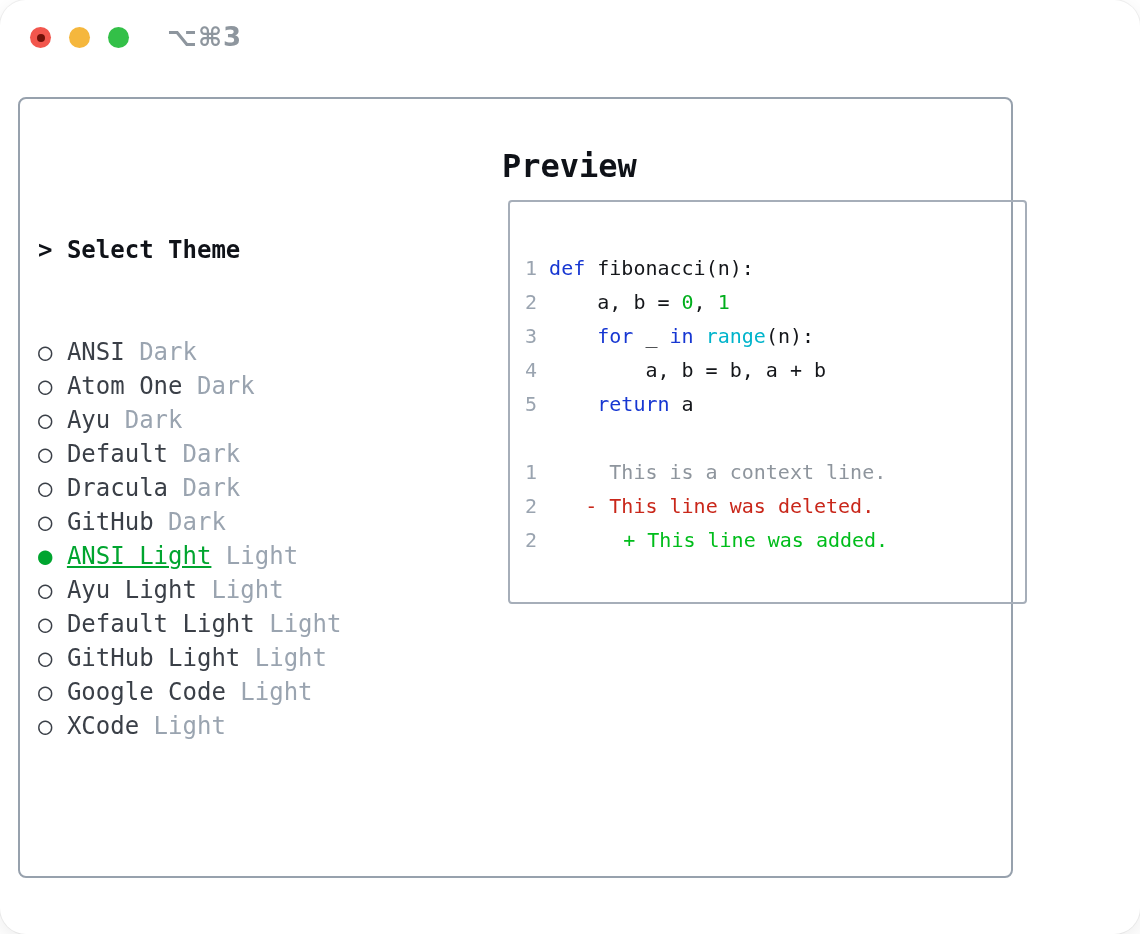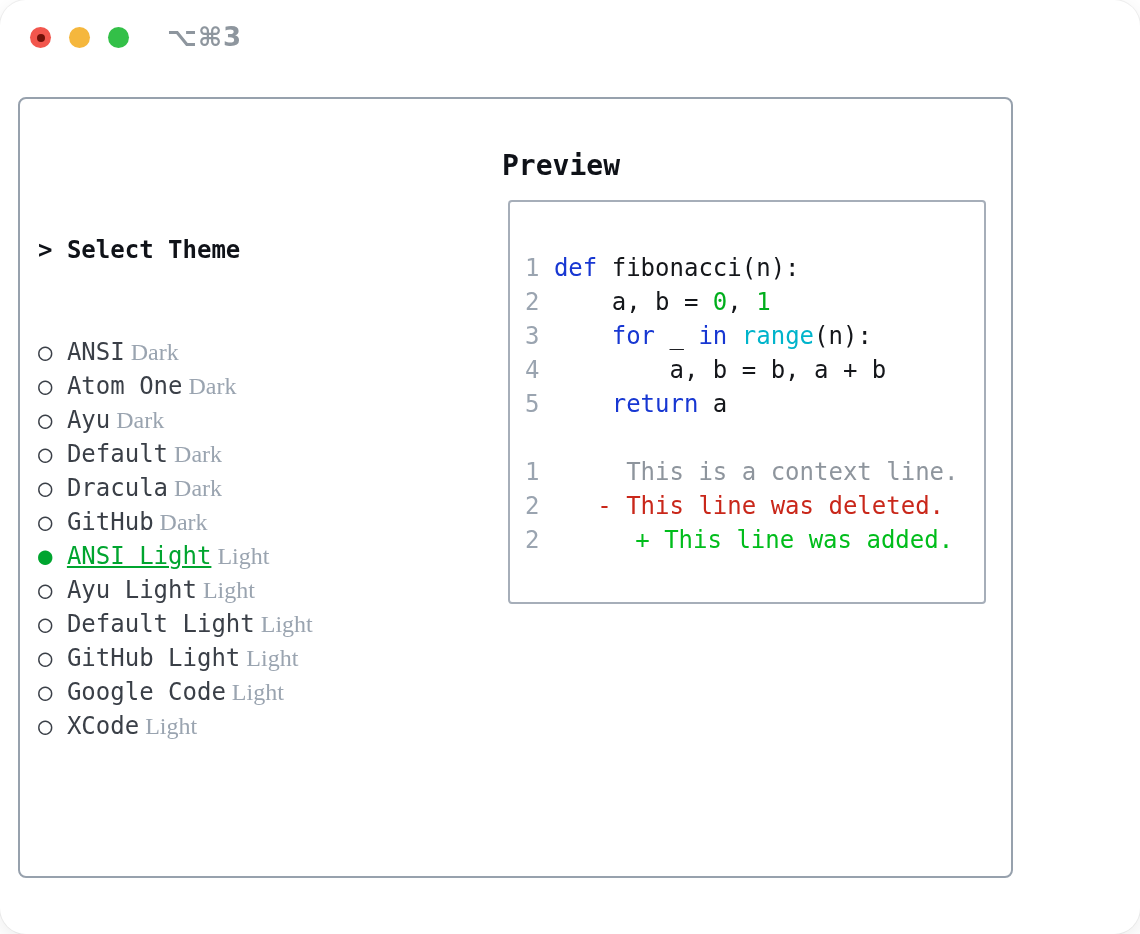--- a/index.html
+++ b/index.html
@@ -29,32 +29,32 @@
            border-radius:8px; background:#ffffff; }
 
   .left-col { position:absolute; left:18px; top:50px; font-size:24px;
               line-height:34px; white-space:pre; color:var(--item_text); }
   .row { height:34px; }
   .hdr { color:var(--header_text); font-weight:bold;margin-top:16px; }
   .bullet { color:var(--item_text); }
   .bullet.selected { color:var(--accent_green); }
   .tname {}
   .tname.selected { color:var(--accent_green);text-decoration:underline; }
-  .muted { color:var(--muted_gray);font-family:Liberation Serif, serif; }
+  .muted { color:var(--muted_gray); }
   .indent2 { padding-left:2ch; }
   .apply-hdr { color:var(--header_text); }
   .spacer { height:34px; }
 
   
-  .preview-title { position:absolute; left:482px; top:50px; font-size:28px;
+  .preview-title { position:absolute; left:482px; top:50px; font-size:32px;
                    line-height:34px; font-weight:bold; color:var(--header_text); }
-  .preview-box { position:absolute; left:488px; top:101px; width:478px; height:404px;
+  .preview-box { position:absolute; left:488px; top:101px; width:519px; height:404px;
                  box-sizing:border-box; border:2px solid var(--preview_border);
                  border-radius:4px; padding:49px 0 0 15px;
-                 font-size:24px; line-height:34px; white-space:pre; }
+                 font-size:20px; line-height:34px; white-space:pre; }
   .cline { min-height:34px; }
   .lnum { color:var(--muted_gray); }
   .tok-plain   { color:var(--code_text); }
   .tok-keyword { color:var(--code_keyword); }
   .tok-builtin { color:var(--code_builtin); }
   .tok-number  { color:var(--code_number); }
   .tok-context { color:var(--diff_context); }
   .tok-deleted { color:var(--diff_deleted); }
   .tok-added   { color:var(--diff_added);margin-left:38px; }
 </style>

